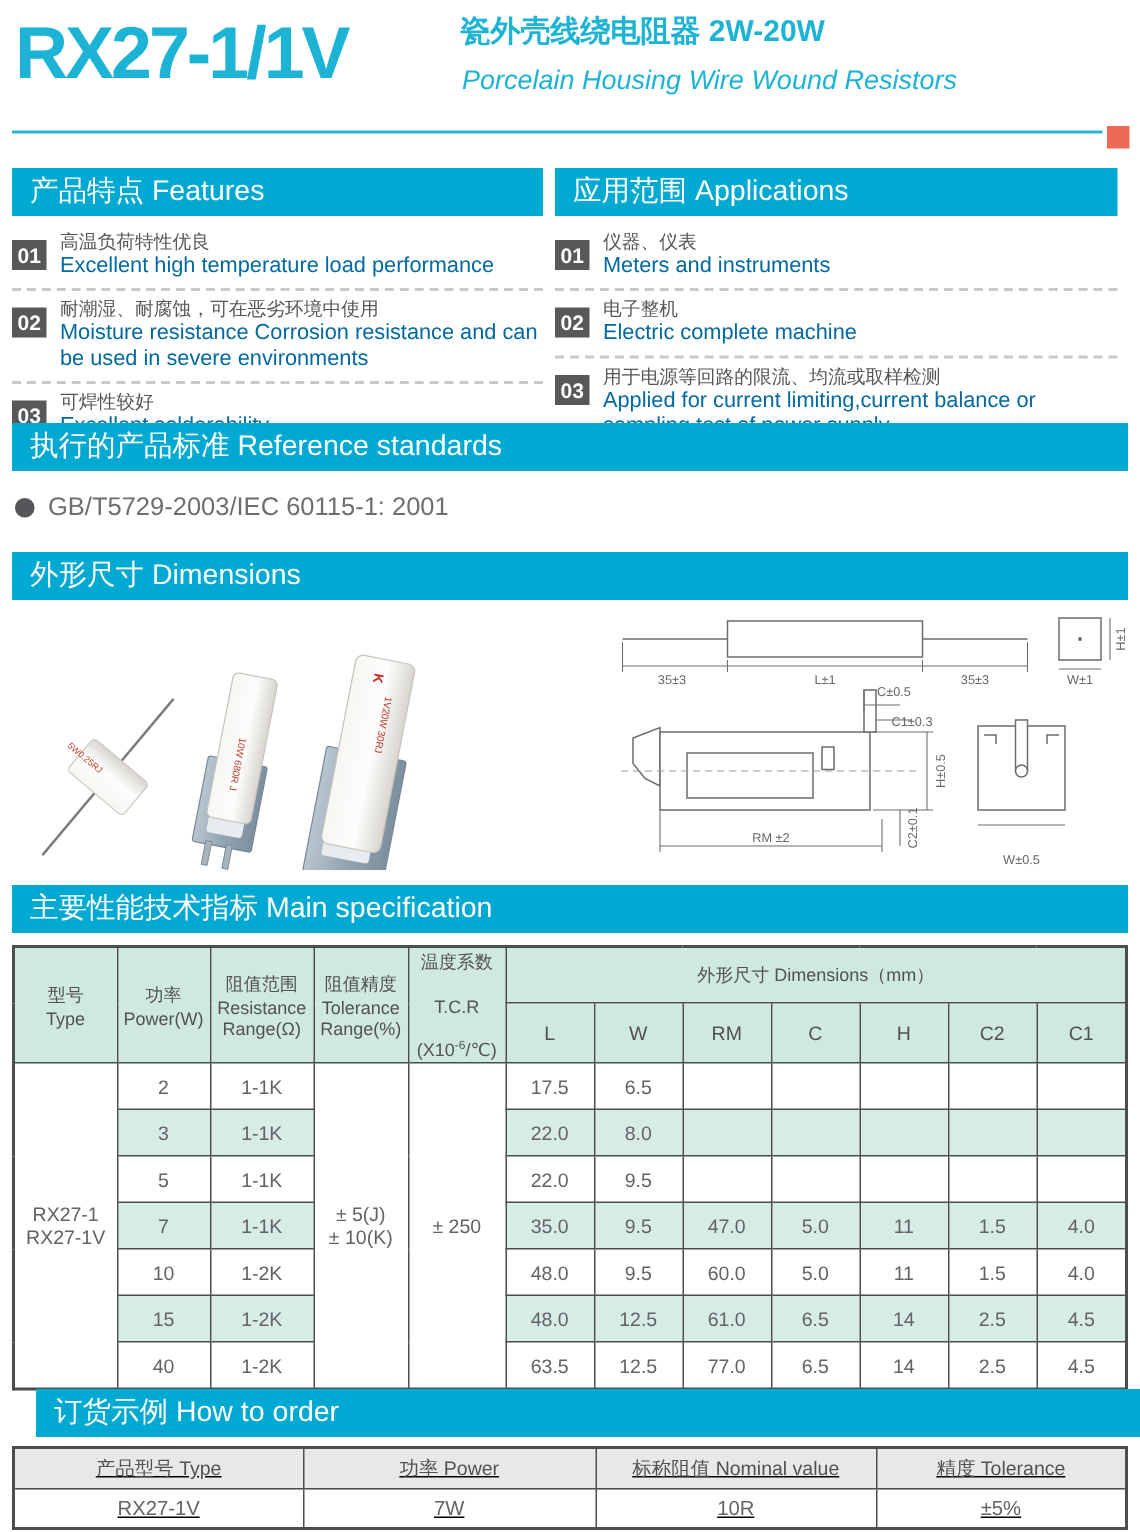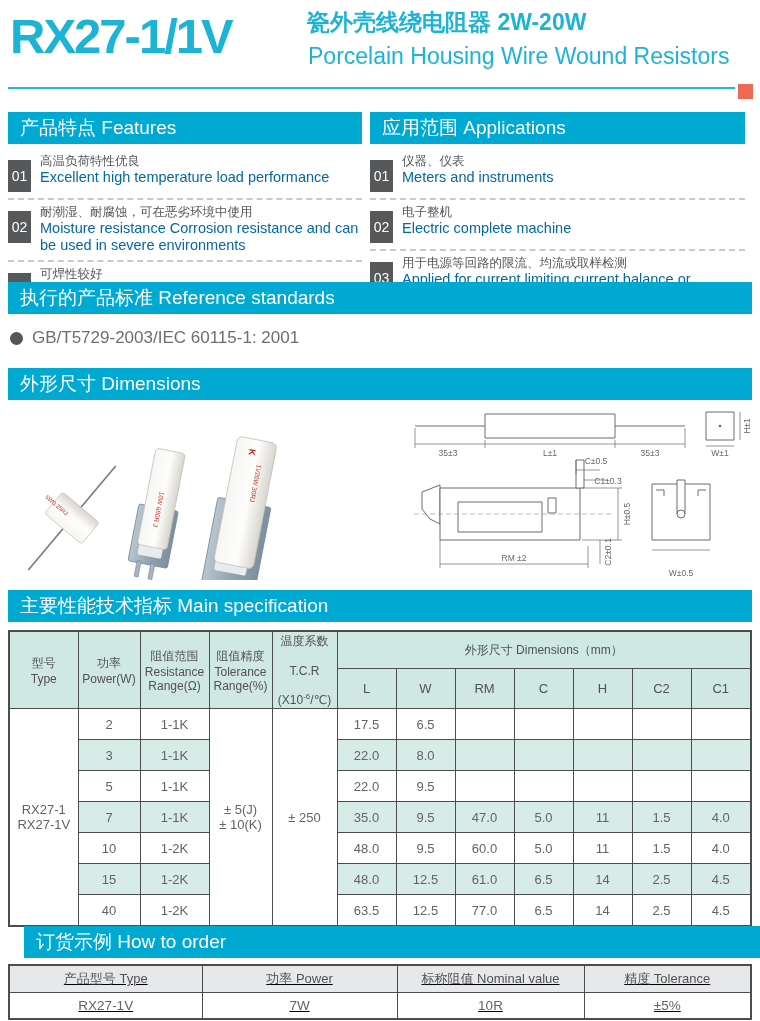--- a/index.html
+++ b/index.html
@@ -1,32 +1,32 @@
 <!DOCTYPE html>
 <html><head>
 <meta charset="utf-8">
 <style>
   html,body{margin:0;padding:0;background:#fff;}
   #page{position:relative;width:760px;height:1021px;background:#ffffff;overflow:hidden;
         font-family:"Liberation Sans","DejaVu Sans",sans-serif;}
   .abs{position:absolute;}
   
   .model-title{font-size:49px;font-weight:bold;letter-spacing:-2px;color:#1db3d4;line-height:1;}
-  .cn-title{font-size:23px;font-weight:bold;color:#1db3d4;line-height:1.1;}
-  .en-title{font-size:23px;color:#1db3d4;line-height:1.1;}
+  .cn-title{font-size:20px;font-weight:bold;color:#1db3d4;line-height:1.1;}
+  .en-title{font-size:18px;color:#1db3d4;line-height:1.1;font-style:italic;}
   .divider{height:2px;background:#29b6d6;}
   .corner-marker{width:15px;height:15px;background:#ee6a55;}
   
   .section-bar{height:32px;background:#00a9d2;color:#ffffff;font-size:19px;
                line-height:32px;padding-left:12px;box-sizing:border-box;}
   
   .items{padding-top:5px;}
   .item{display:flex;align-items:flex-start;padding:4px 0 6px 0;}
   .item.sep{border-bottom:2px dashed #c7c9cb;}
-  .badge{flex:0 0 23px;height:32px;background:#57585a;color:#fff;font-size:14px;font-weight:normal;
+  .badge{flex:0 0 23px;height:20px;background:#57585a;color:#fff;font-size:14px;font-weight:bold;
          display:flex;align-items:center;justify-content:center;margin-top:7px;}
   .txt{margin-left:9px;}
   .cn{font-size:12.5px;color:#55565a;line-height:1.3;}
   .en{font-size:14.5px;color:#0369a1;line-height:1.15;}
   
   .std-line{display:flex;align-items:center;font-size:17px;color:#6d6e71;}
   .std-bullet{width:13px;height:13px;border-radius:50%;background:#55565a;margin-right:9px;}
   
   table{border-collapse:collapse;table-layout:fixed;}
   .spec-table{width:742px;border:2px solid #4c4d4f;}

